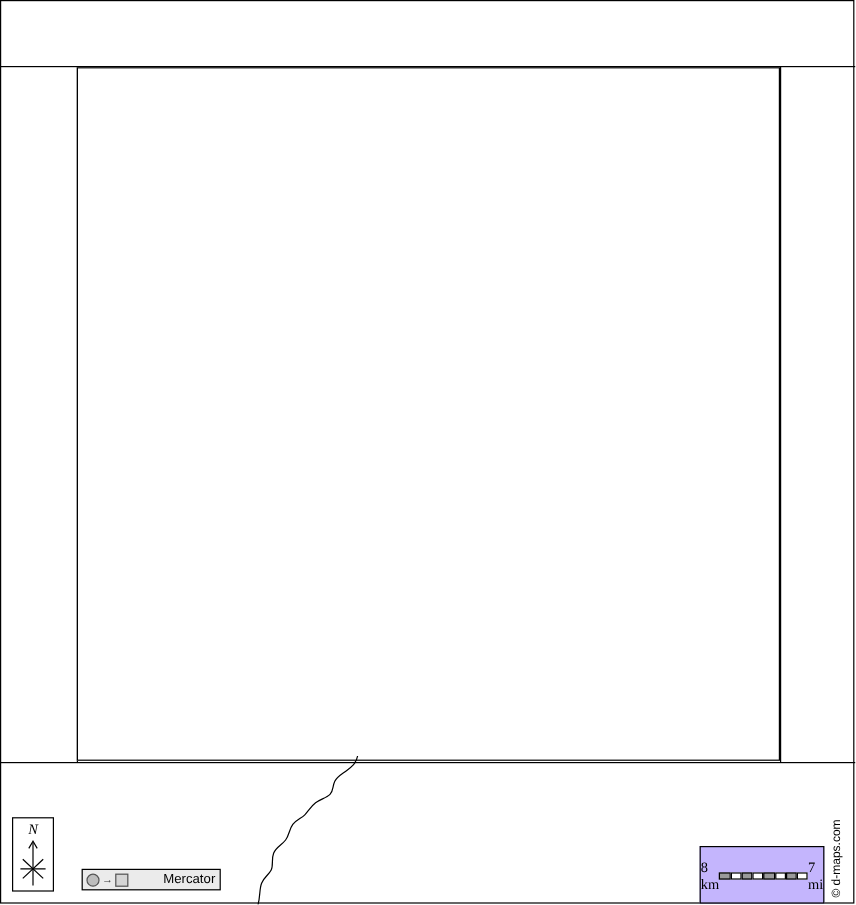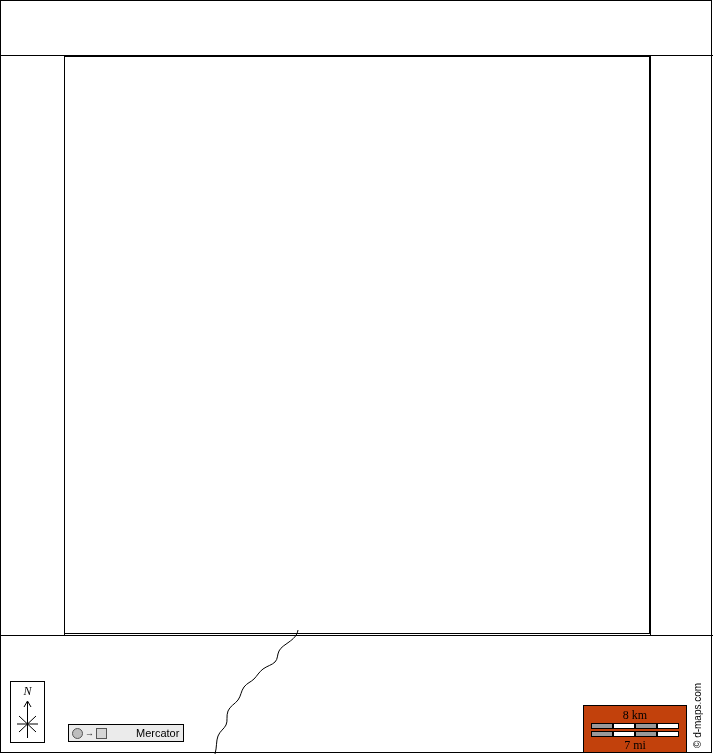--- a/index.html
+++ b/index.html
@@ -146,23 +146,23 @@
 
   
   .scale-box {
     position: absolute;
     left: 583px;
     top: 705px;
     width: 104px;
     height: 48px;
     border: 1px solid #000000;
     box-sizing: border-box;
-    background: #c2410c;
+    background: #c4b5fd;
     display: flex;
-    flex-direction: column;
+    flex-direction: row;
     align-items: center;
     justify-content: flex-end;
     padding-top: 1px;
   }
   .scale-label {
     font-family: "Liberation Serif", serif;
     font-size: 12px;
     line-height: 14px;
     color: #000000;
   }

